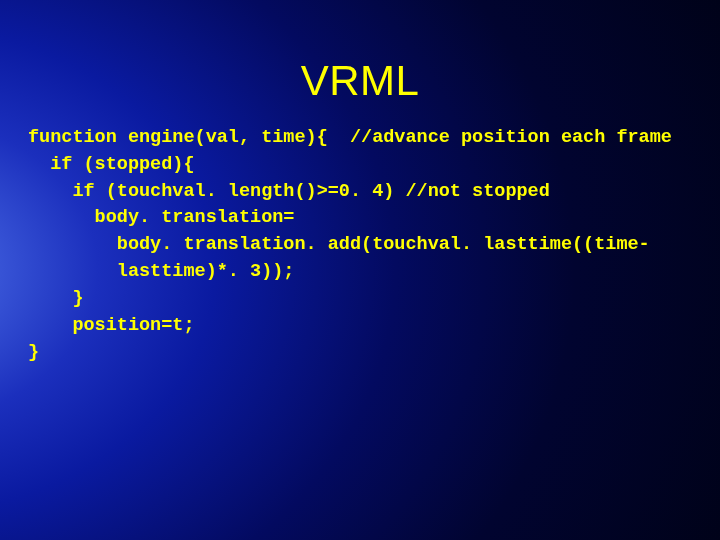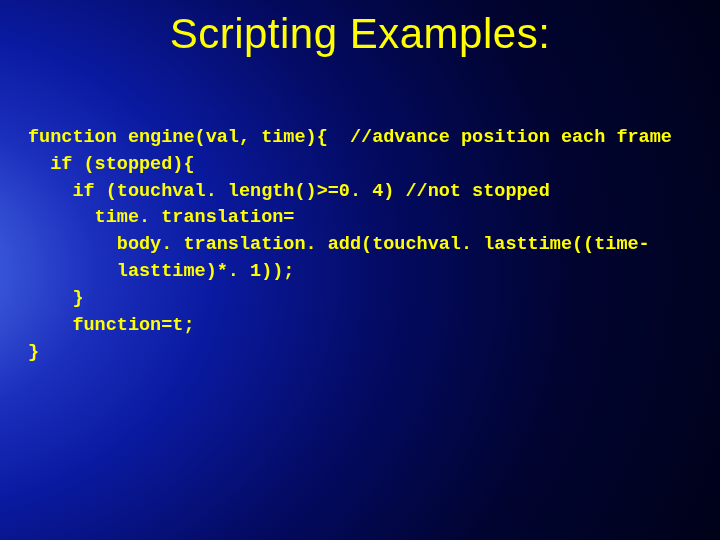--- a/index.html
+++ b/index.html
@@ -48,24 +48,25 @@
     color: #ffff00;
     line-height: 1.45;
     white-space: pre;
   }
 </style>
 </head>
 <body>
 
 <div class="slide">
   <div class="title">
-    <span>Scripting Examples:</span><br>
+    <br>
+    <span>VRML</span>
   </div>
   <div class="code"><span>function engine(val, time){  //advance position each frame</span>
 <span>  if (stopped){</span>
 <span>    if (touchval. length()&gt;=0. 4) //not stopped</span>
-<span>      time. translation=</span>
+<span>      body. translation=</span>
 <span>        body. translation. add(touchval. lasttime((time-</span>
-<span>        lasttime)*. 1));</span>
+<span>        lasttime)*. 3));</span>
 <span>    }</span>
-<span>    function=t;</span>
+<span>    position=t;</span>
 <span>}</span></div>
 </div>
 
 </body></html>

